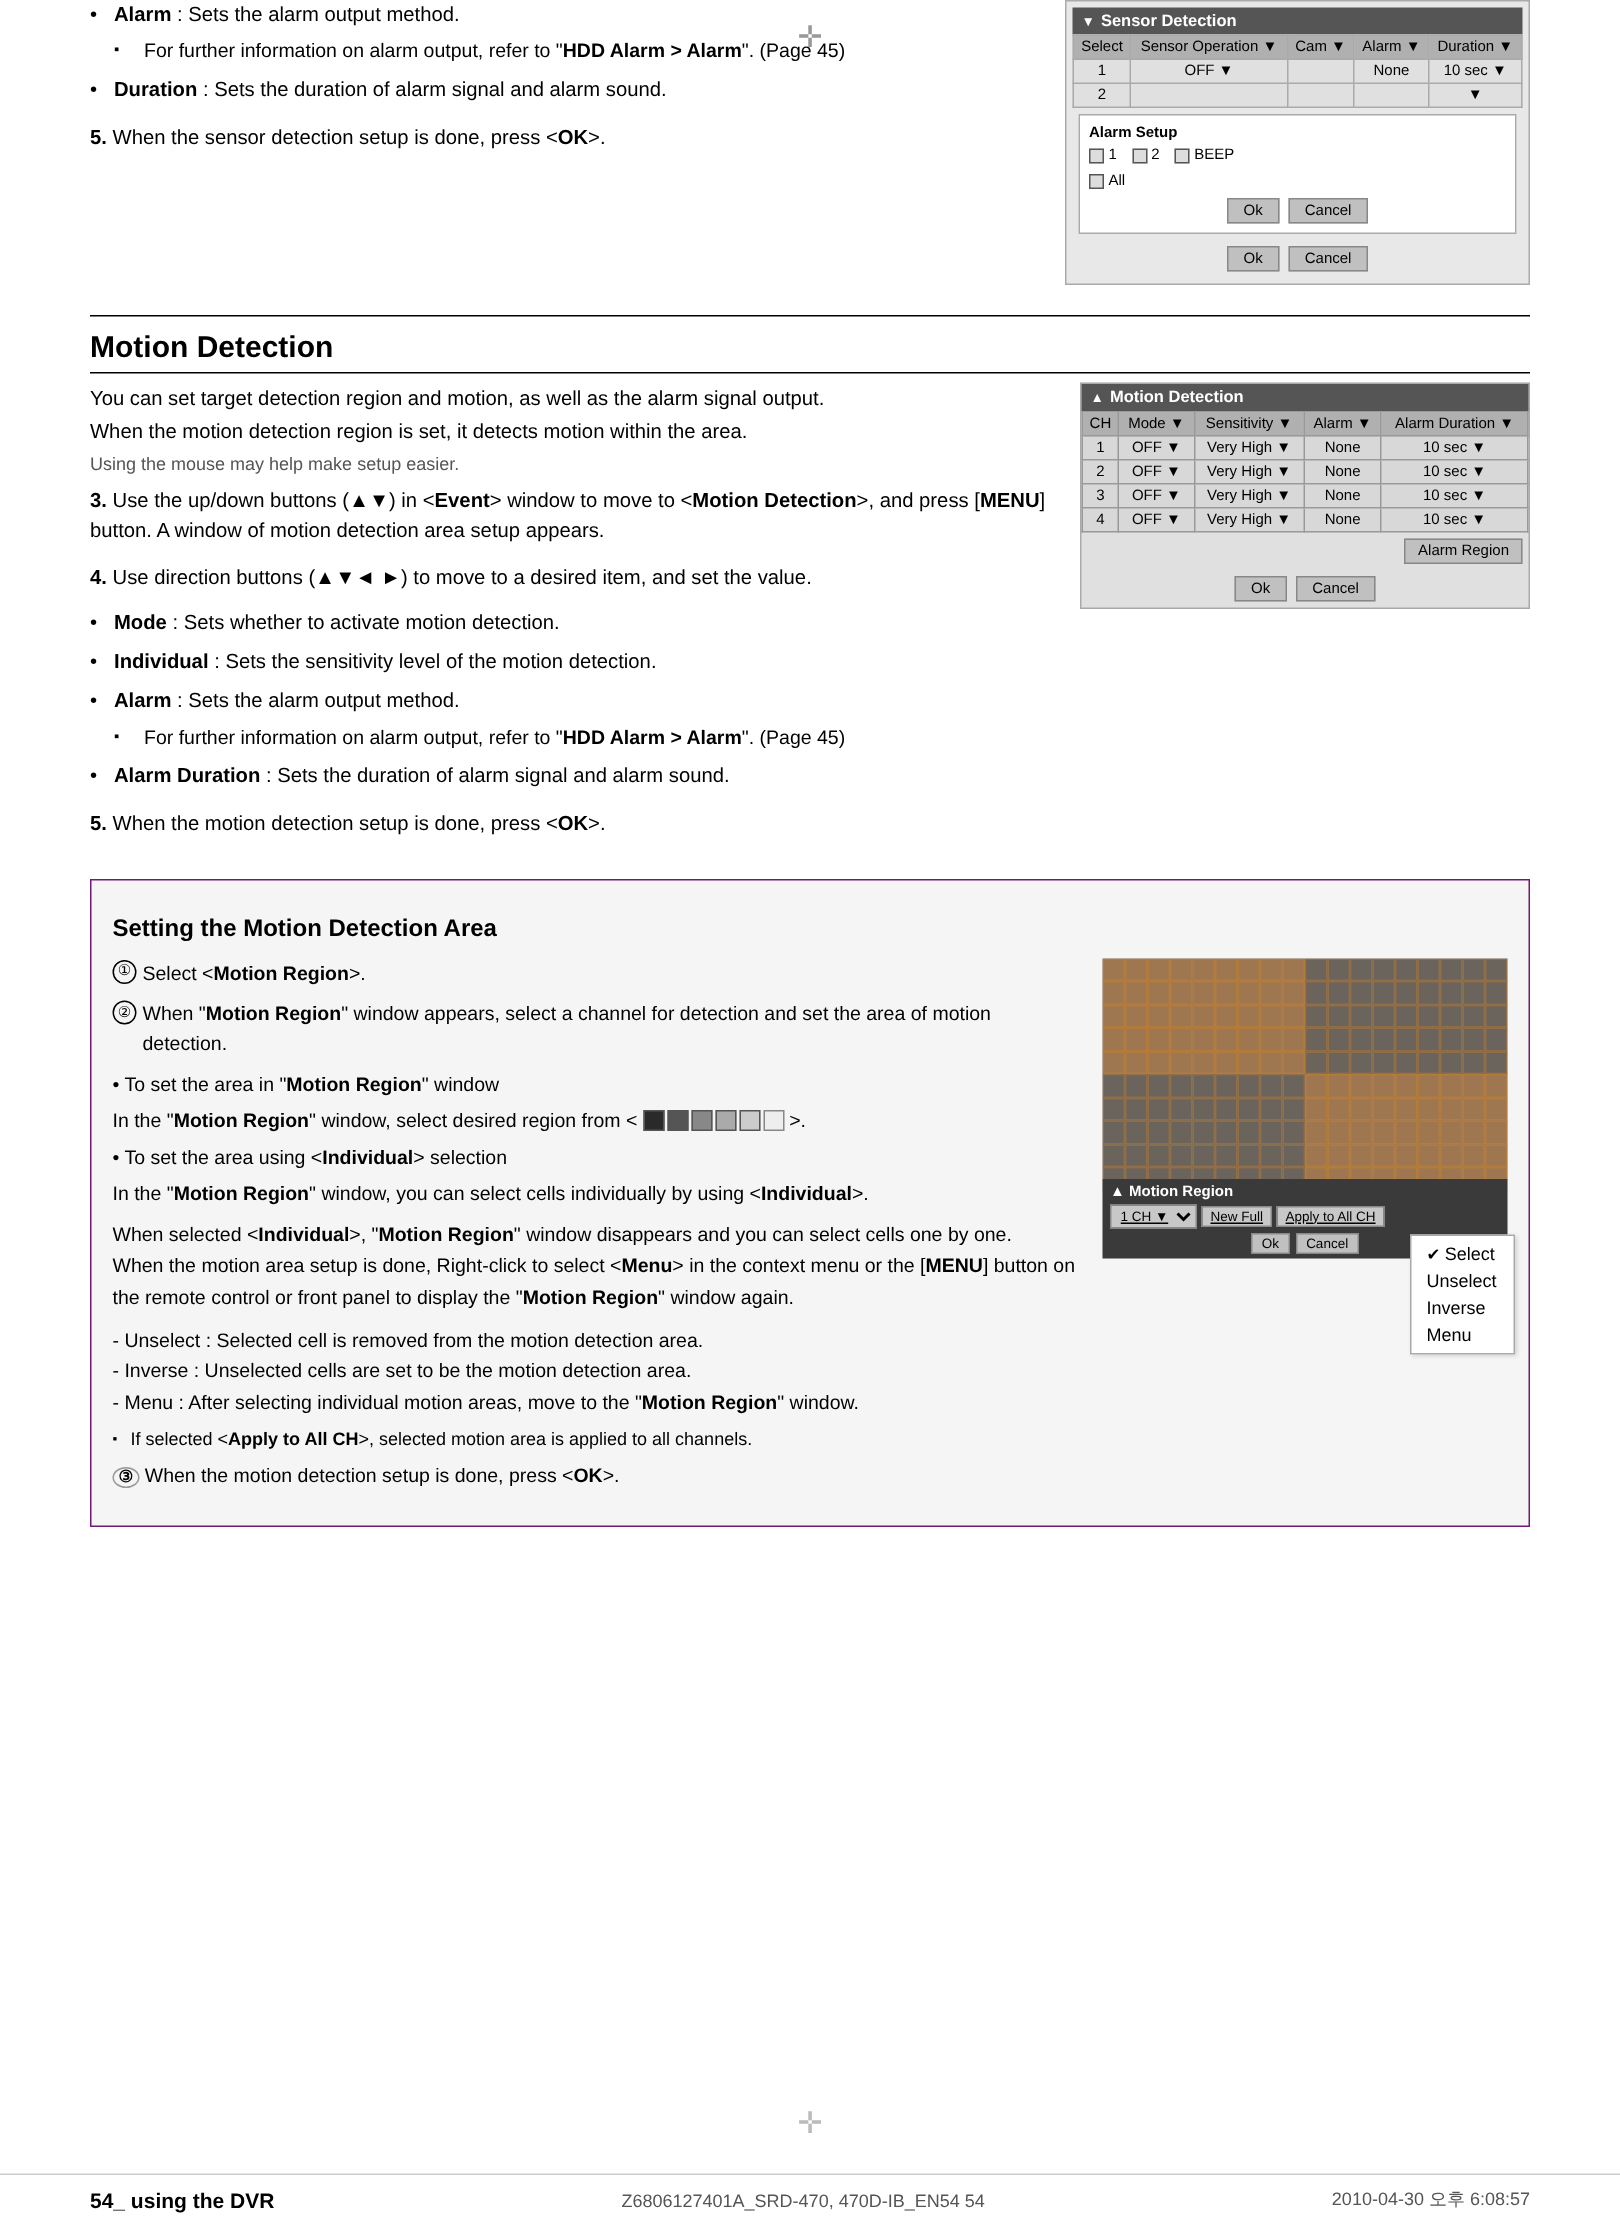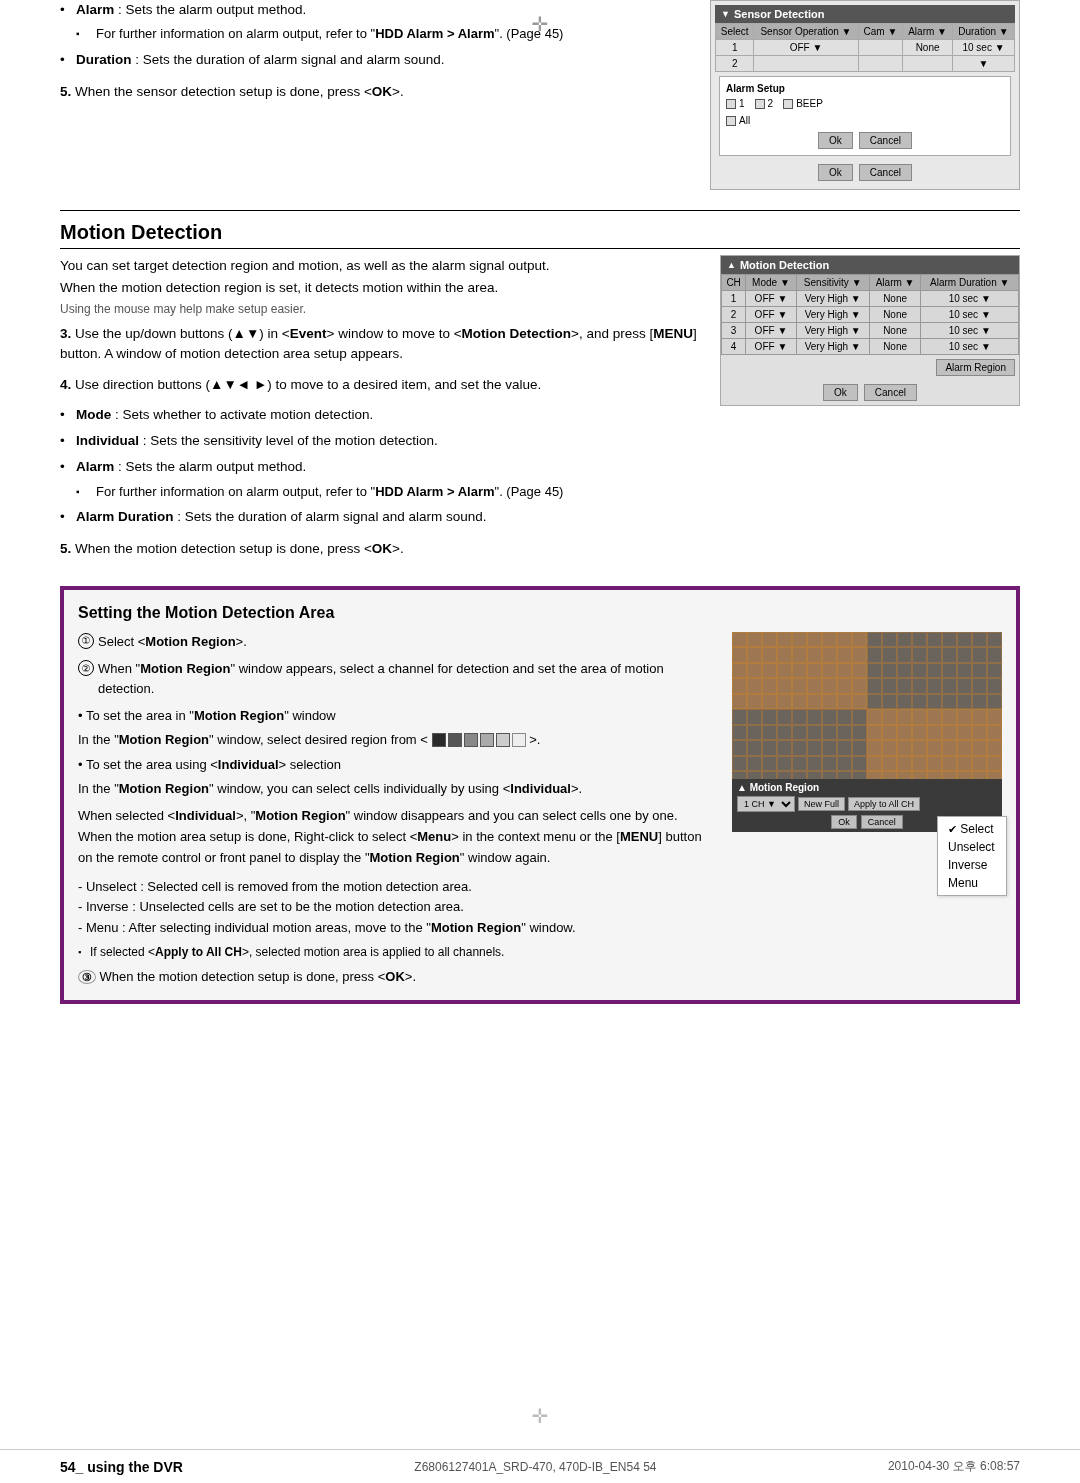--- a/index.html
+++ b/index.html
@@ -265,23 +265,23 @@
       width: fit-content;
     }
     .md-bottom-buttons {
       display: flex;
       gap: 6px;
       justify-content: center;
       padding: 4px;
     }
     
     .setting-area-box {
-      border: 4px solid #701a75;
+      border: 1px solid #701a75;
       background: #f5f5f5;
-      padding: 14px 14px;
+      padding: 24px 14px;
       margin-top: 16px;
       margin-bottom: 16px;
     }
     .setting-area-heading {
       font-size: 16px;
       font-weight: bold;
       margin-bottom: 10px;
     }
     .setting-area-content {
       display: flex;
@@ -818,21 +818,21 @@
                 <div style="border: 1px solid rgba(255, 140, 0, 0.3); background: rgba(200, 120, 40, 0.6);"></div>
                 <div style="border: 1px solid rgba(255, 140, 0, 0.3); background: rgba(200, 120, 40, 0.6);"></div>
                 <div style="border: 1px solid rgba(255, 140, 0, 0.3); background: rgba(200, 120, 40, 0.6);"></div>
                 <div style="border: 1px solid rgba(255, 140, 0, 0.3); background: rgba(200, 120, 40, 0.6);"></div>
                 <div style="border: 1px solid rgba(255, 140, 0, 0.3); background: rgba(200, 120, 40, 0.6);"></div>
                 <div style="border: 1px solid rgba(255, 140, 0, 0.3); background: rgba(200, 120, 40, 0.6);"></div>
               </div>
 
             <div style="position:absolute; bottom:0; left:0; right:0; background:#3a3a3a; padding:3px 5px;">
               <div style="color:#fff; font-size:10px; font-weight:bold; margin-bottom:3px;">▲ Motion Region</div>
-              <div style="display:flex; gap:3px; align-items:center;">
+              <div style="display:flex; gap:3px; align-items:center;text-decoration:underline;">
                 <select class="mr-select" style="font-size:9px; padding:1px 2px; background:#c8c8c8; border:1px solid #888;">
                   <option>1 CH ▼</option>
                 </select>
                 <button class="mr-btn" style="font-size:9px; padding:1px 5px; background:#c8c8c8; border:1px solid #888;">New Full</button>
                 <button class="mr-btn" style="font-size:9px; padding:1px 5px; background:#c8c8c8; border:1px solid #888;">Apply to All CH</button>
               </div>
               <div style="display:flex; gap:4px; justify-content:center; margin-top:3px;">
                 <button class="mr-btn">Ok</button>
                 <button class="mr-btn">Cancel</button>
               </div>

